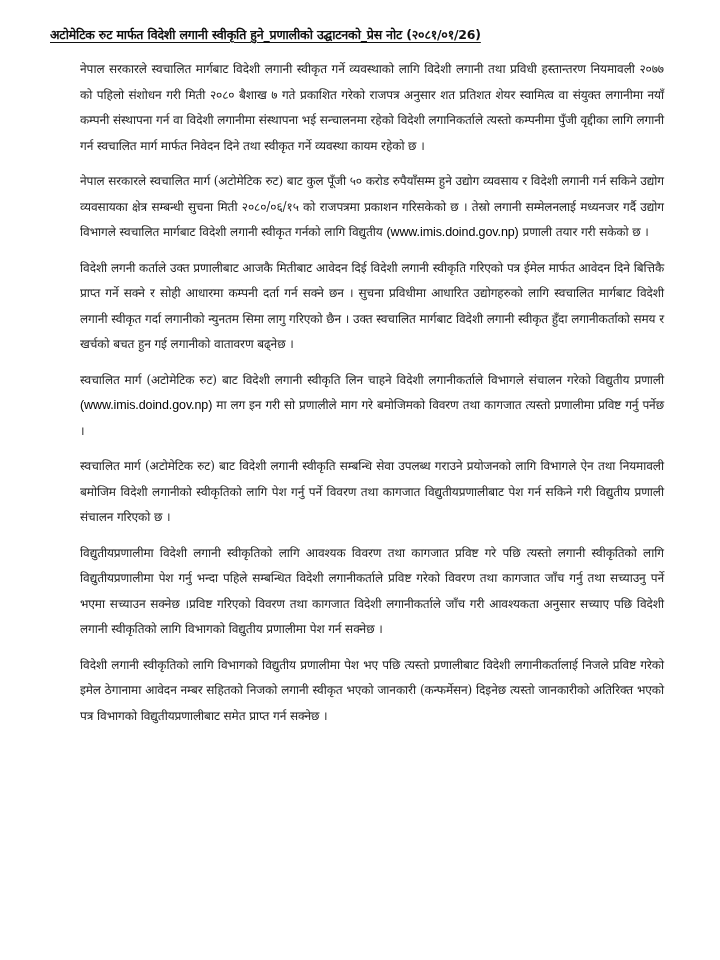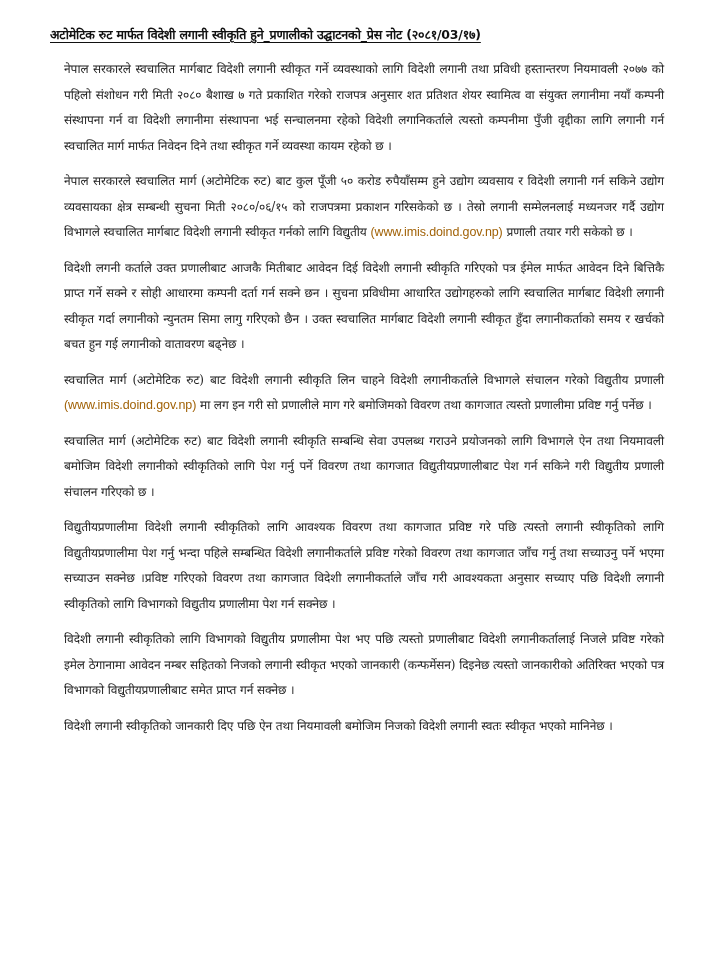--- a/index.html
+++ b/index.html
@@ -29,44 +29,43 @@
       text-underline-offset: 3px;
       white-space: nowrap;
       margin: 0 0 14px -14px;
       letter-spacing: -0.2px;
       color: #111;
     }
     .para {
       font-size: 12px;
       line-height: 25.5px;
       text-align: justify;
-      margin: 0 0 10px 0;
+      margin: 0 0 10px 16px;
       color: #1e1e1e;
       letter-spacing: -0.1px;
     }
     .url {
       font-family: "Liberation Sans", sans-serif;
       font-size: 12.5px;
-      color: #a16207;
+      color: #000000;
     }
   </style>
 </head>
 <body>
 
 <div class="page">
-  <div class="title">अटोमेटिक रुट मार्फत विदेशी लगानी स्वीकृति हुने_प्रणालीको उद्घाटनको_प्रेस नोट (२०८१/03/१७)</div>
+  <div class="title">अटोमेटिक रुट मार्फत विदेशी लगानी स्वीकृति हुने_प्रणालीको उद्घाटनको_प्रेस नोट (२०८१/०१/26)</div>
 
   <p class="para">नेपाल सरकारले स्वचालित मार्गबाट विदेशी लगानी स्वीकृत गर्ने व्यवस्थाको लागि विदेशी लगानी तथा प्रविधी हस्तान्तरण नियमावली २०७७ को पहिलो संशोधन गरी मिती २०८० बैशाख ७ गते प्रकाशित गरेको राजपत्र अनुसार शत प्रतिशत शेयर स्वामित्व वा संयुक्त लगानीमा नयाँ कम्पनी संस्थापना गर्न वा विदेशी लगानीमा संस्थापना भई सन्चालनमा रहेको विदेशी लगानिकर्ताले त्यस्तो कम्पनीमा पुँजी वृद्दीका लागि लगानी गर्न स्वचालित मार्ग मार्फत निवेदन दिने तथा स्वीकृत गर्ने व्यवस्था कायम रहेको छ ।</p>
 
   <p class="para"><span>नेपाल सरकारले स्वचालित मार्ग (अटोमेटिक रुट) बाट कुल पूँजी ५० करोड रुपैयाँसम्म हुने उद्योग व्यवसाय र विदेशी लगानी गर्न सकिने उद्योग व्यवसायका क्षेत्र सम्बन्धी सुचना मिती २०८०/०६/१५ को राजपत्रमा प्रकाशन गरिसकेको छ । तेस्रो लगानी सम्मेलनलाई मध्यनजर गर्दै उद्योग विभागले स्वचालित मार्गबाट विदेशी लगानी स्वीकृत गर्नको लागि विद्युतीय </span><span class="url">(www.imis.doind.gov.np)</span><span> प्रणाली तयार गरी सकेको छ ।</span></p>
 
   <p class="para">विदेशी लगनी कर्ताले उक्त प्रणालीबाट आजकै मितीबाट आवेदन दिई विदेशी लगानी स्वीकृति गरिएको पत्र ईमेल मार्फत आवेदन दिने बित्तिकै प्राप्त गर्ने सक्ने र सोही आधारमा कम्पनी दर्ता गर्न सक्ने छन । सुचना प्रविधीमा आधारित उद्योगहरुको लागि स्वचालित मार्गबाट विदेशी लगानी स्वीकृत गर्दा लगानीको न्युनतम सिमा लागु गरिएको छैन । उक्त स्वचालित मार्गबाट विदेशी लगानी स्वीकृत हुँदा लगानीकर्ताको समय र खर्चको बचत हुन गई लगानीको वातावरण बढ्नेछ ।</p>
 
   <p class="para"><span>स्वचालित मार्ग (अटोमेटिक रुट) बाट विदेशी लगानी स्वीकृति लिन चाहने विदेशी लगानीकर्ताले विभागले संचालन गरेको विद्युतीय प्रणाली </span><span class="url">(www.imis.doind.gov.np)</span><span> मा लग इन गरी सो प्रणालीले माग गरे बमोजिमको विवरण तथा कागजात त्यस्तो प्रणालीमा प्रविष्ट गर्नु पर्नेछ ।</span></p>
 
   <p class="para">स्वचालित मार्ग (अटोमेटिक रुट) बाट विदेशी लगानी स्वीकृति सम्बन्धि सेवा उपलब्ध गराउने प्रयोजनको लागि विभागले ऐन तथा नियमावली बमोजिम विदेशी लगानीको स्वीकृतिको लागि पेश गर्नु पर्ने विवरण तथा कागजात विद्युतीयप्रणालीबाट पेश गर्न सकिने गरी विद्युतीय प्रणाली संचालन गरिएको छ ।</p>
 
   <p class="para">विद्युतीयप्रणालीमा विदेशी लगानी स्वीकृतिको लागि आवश्यक विवरण तथा कागजात प्रविष्ट गरे पछि त्यस्तो लगानी स्वीकृतिको लागि विद्युतीयप्रणालीमा पेश गर्नु भन्दा पहिले सम्बन्धित विदेशी लगानीकर्ताले प्रविष्ट गरेको विवरण तथा कागजात जाँच गर्नु तथा सच्याउनु पर्ने भएमा सच्याउन सक्नेछ ।प्रविष्ट गरिएको विवरण तथा कागजात विदेशी लगानीकर्ताले जाँच गरी आवश्यकता अनुसार सच्याए पछि विदेशी लगानी स्वीकृतिको लागि विभागको विद्युतीय प्रणालीमा पेश गर्न सक्नेछ ।</p>
 
   <p class="para">विदेशी लगानी स्वीकृतिको लागि विभागको विद्युतीय प्रणालीमा पेश भए पछि त्यस्तो प्रणालीबाट विदेशी लगानीकर्तालाई निजले प्रविष्ट गरेको इमेल ठेगानामा आवेदन नम्बर सहितको निजको लगानी स्वीकृत भएको जानकारी (कन्फर्मेसन) दिइनेछ त्यस्तो जानकारीको अतिरिक्त भएको पत्र विभागको विद्युतीयप्रणालीबाट समेत प्राप्त गर्न सक्नेछ ।</p>
 
-  <p class="para">विदेशी लगानी स्वीकृतिको जानकारी दिए पछि ऐन तथा नियमावली बमोजिम निजको विदेशी लगानी स्वतः स्वीकृत भएको मानिनेछ ।</p>
 </div>
 
 </body></html>

